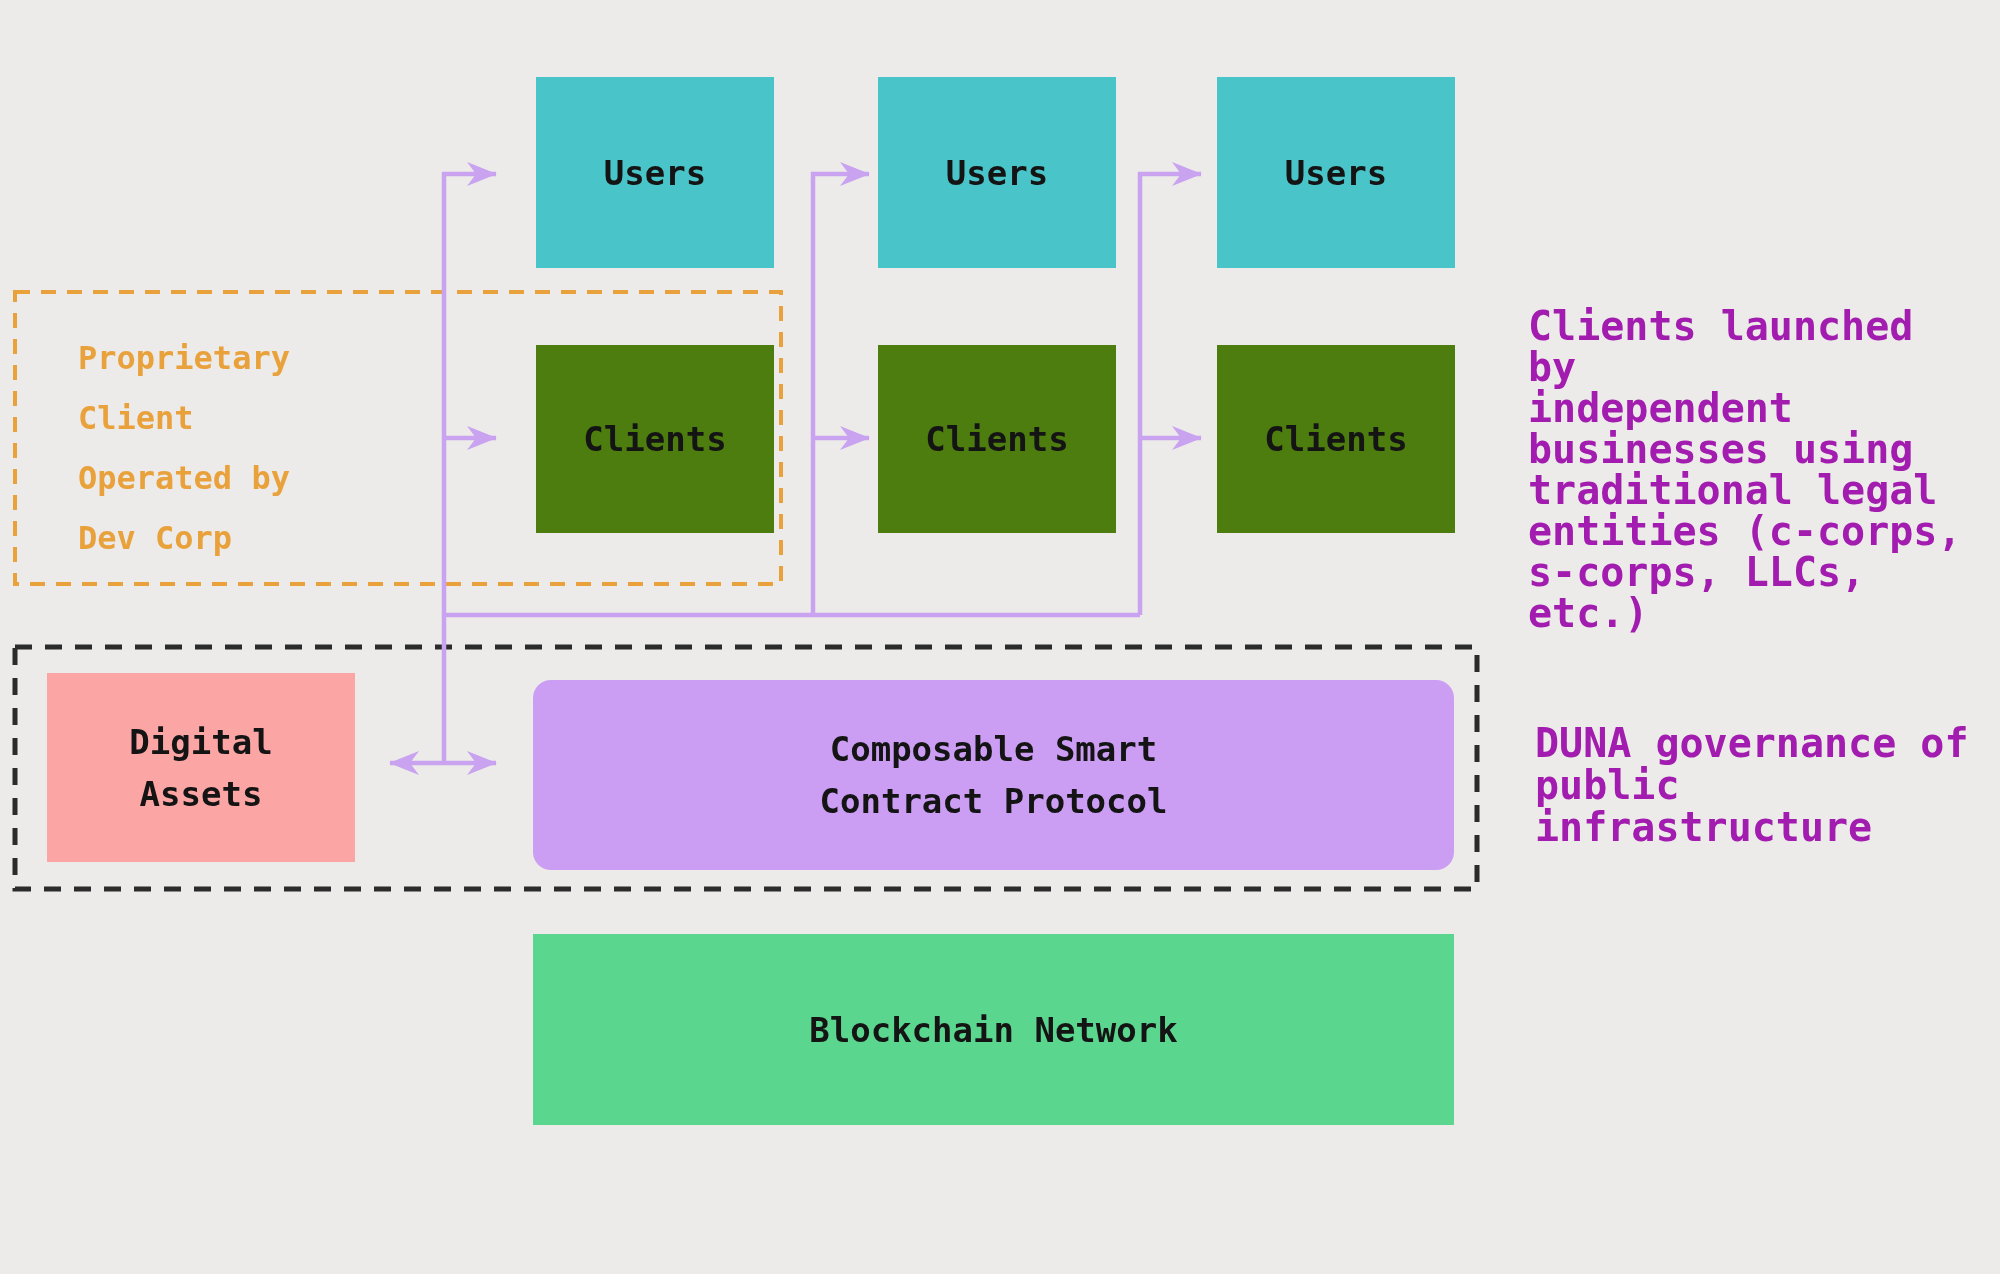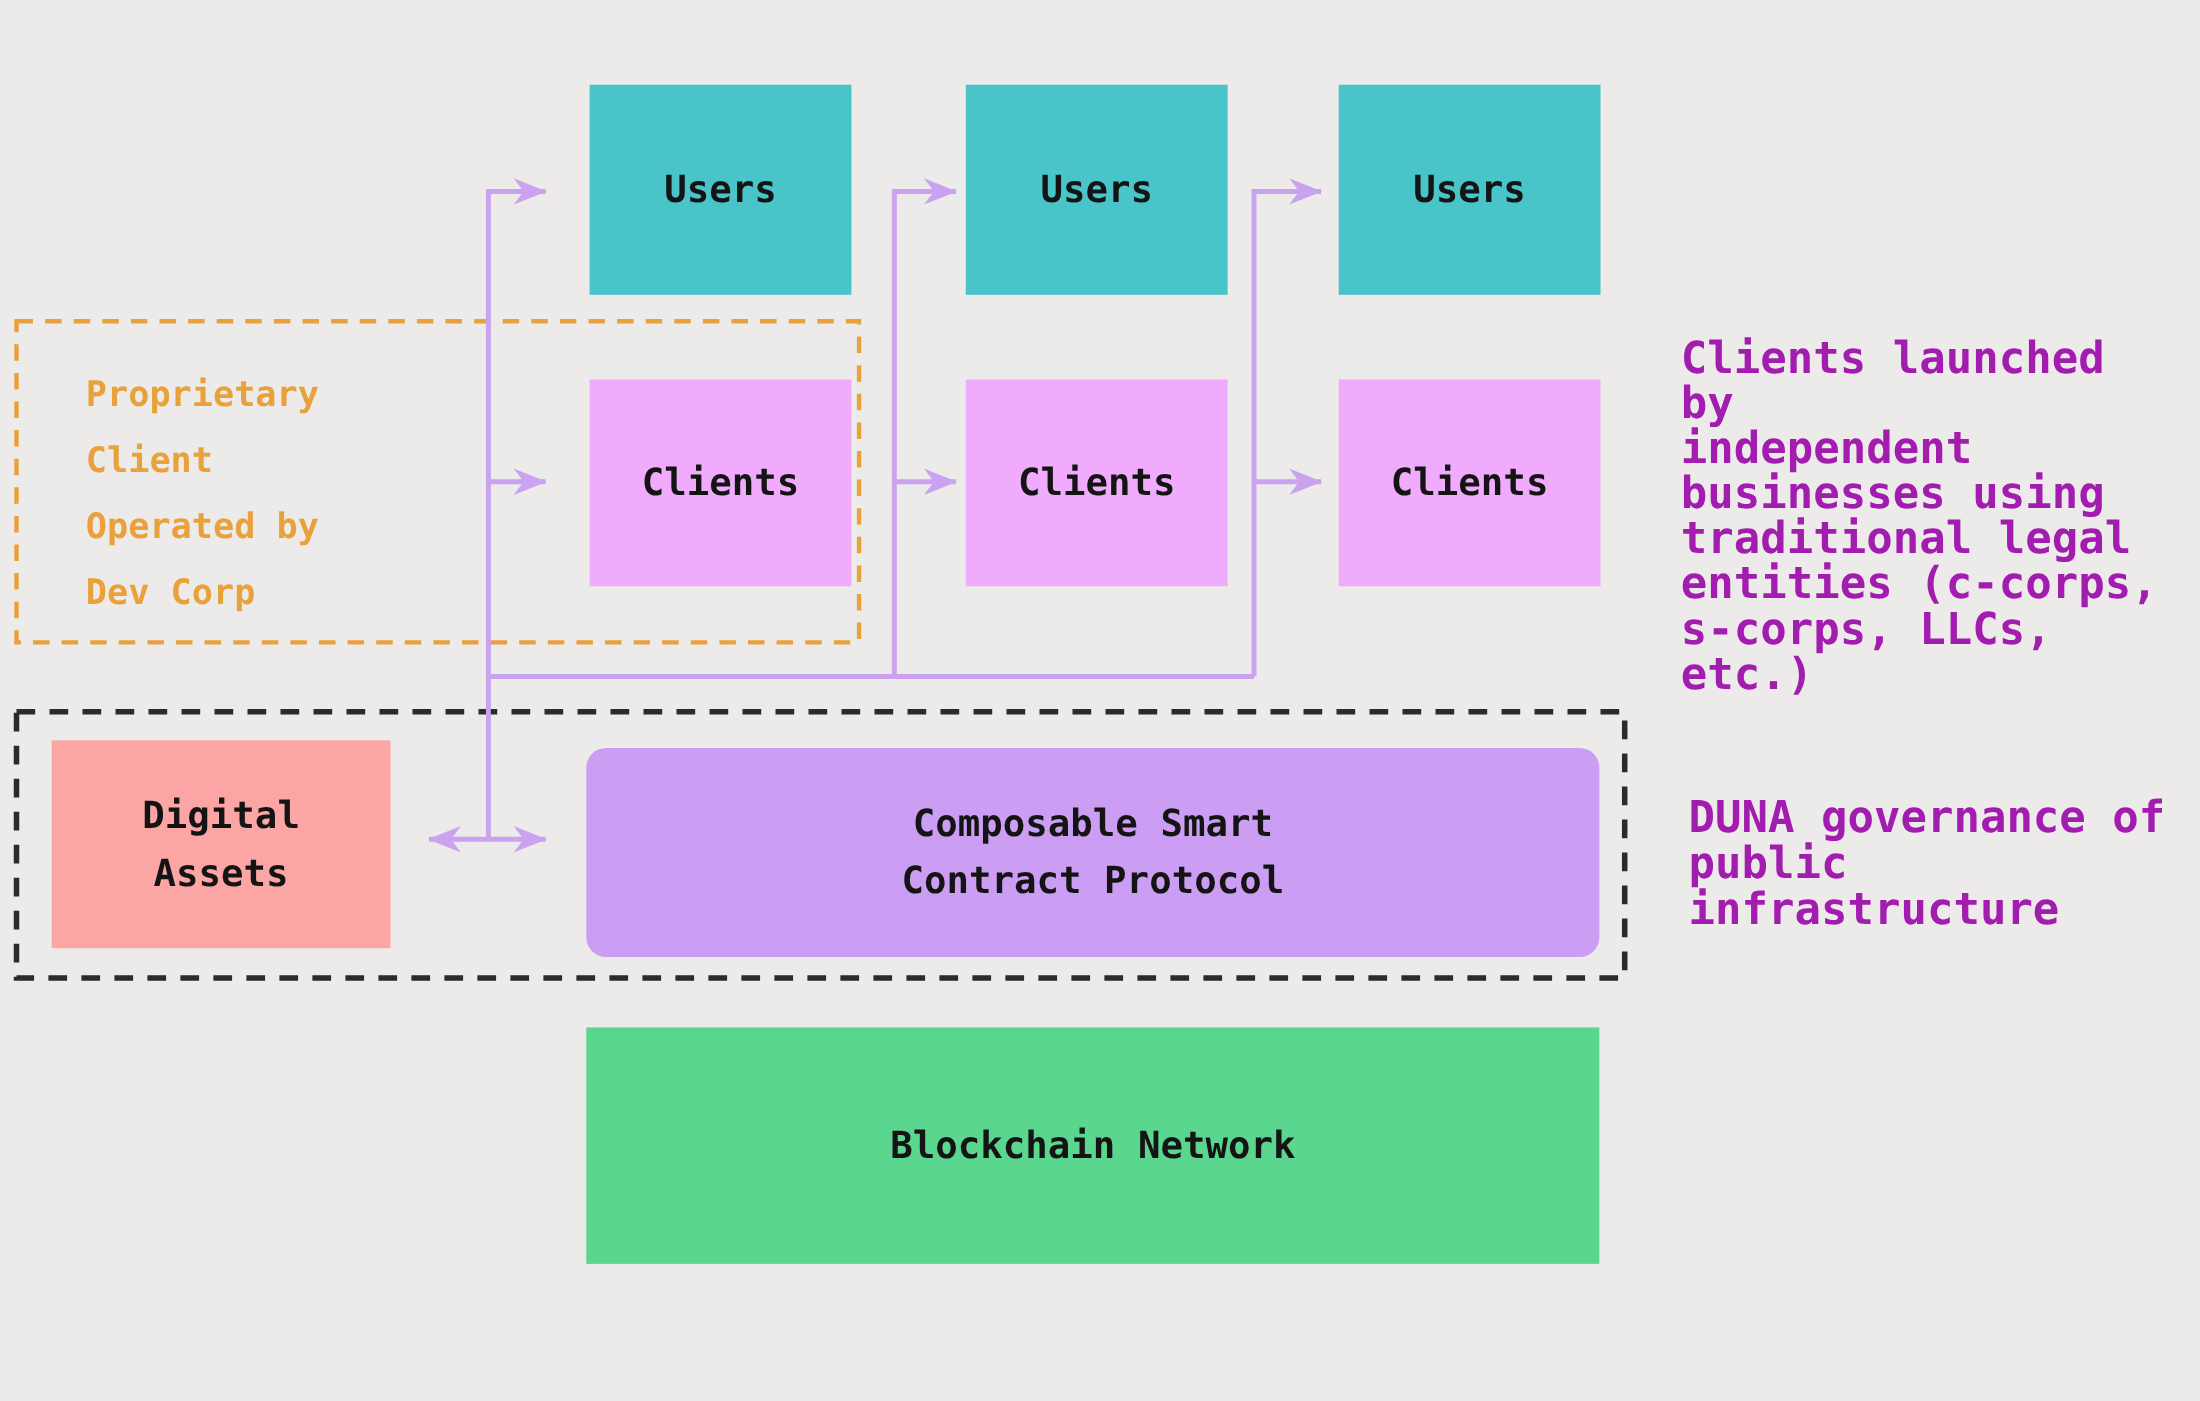--- a/index.html
+++ b/index.html
@@ -22,21 +22,21 @@
     align-items: center;
     justify-content: center;
     text-align: center;
     font-weight: 700;
     font-size: 34px;
     line-height: 52px;
     color: #141414;
     white-space: pre-wrap;
   }
   .users-box    { background: #49C4C8; }
-  .clients-box  { background: #f0abfc; }
+  .clients-box  { background: #4d7c0f; }
   .digital-box  { background: #fca5a5; }
   .protocol-box { background: #CB9DF3; border-radius: 18px; }
   .chain-box    { background: #5BD68F; }
 
   .annotation {
     position: absolute;
     font-weight: 700;
     font-size: 40px;
     line-height: 41px;
     color: #a21caf;
@@ -104,21 +104,21 @@
   <div class="orange-label" style="left:78px; top:328px;">Proprietary
 Client
 Operated by
 Dev Corp</div>
 
   <div class="box digital-box" style="left:47px; top:673px; width:308px; height:189px;">Digital
 Assets</div>
   <div class="box protocol-box" style="left:533px; top:680px; width:921px; height:190px;">Composable Smart
 Contract Protocol</div>
 
-  <div class="box chain-box" style="left:533px; top:934px; width:921px; height:215px;">Blockchain Network</div>
+  <div class="box chain-box" style="left:533px; top:934px; width:921px; height:191px;">Blockchain Network</div>
 
   <div class="annotation" style="left:1528px; top:306px; width:440px;">Clients launched by
 independent
 businesses using
 traditional legal
 entities (c-corps,
 s-corps, LLCs, etc.)</div>
   <div class="annotation" style="left:1535px; top:722px; width:460px; line-height:42px;">DUNA governance of
 public  infrastructure</div>
 

